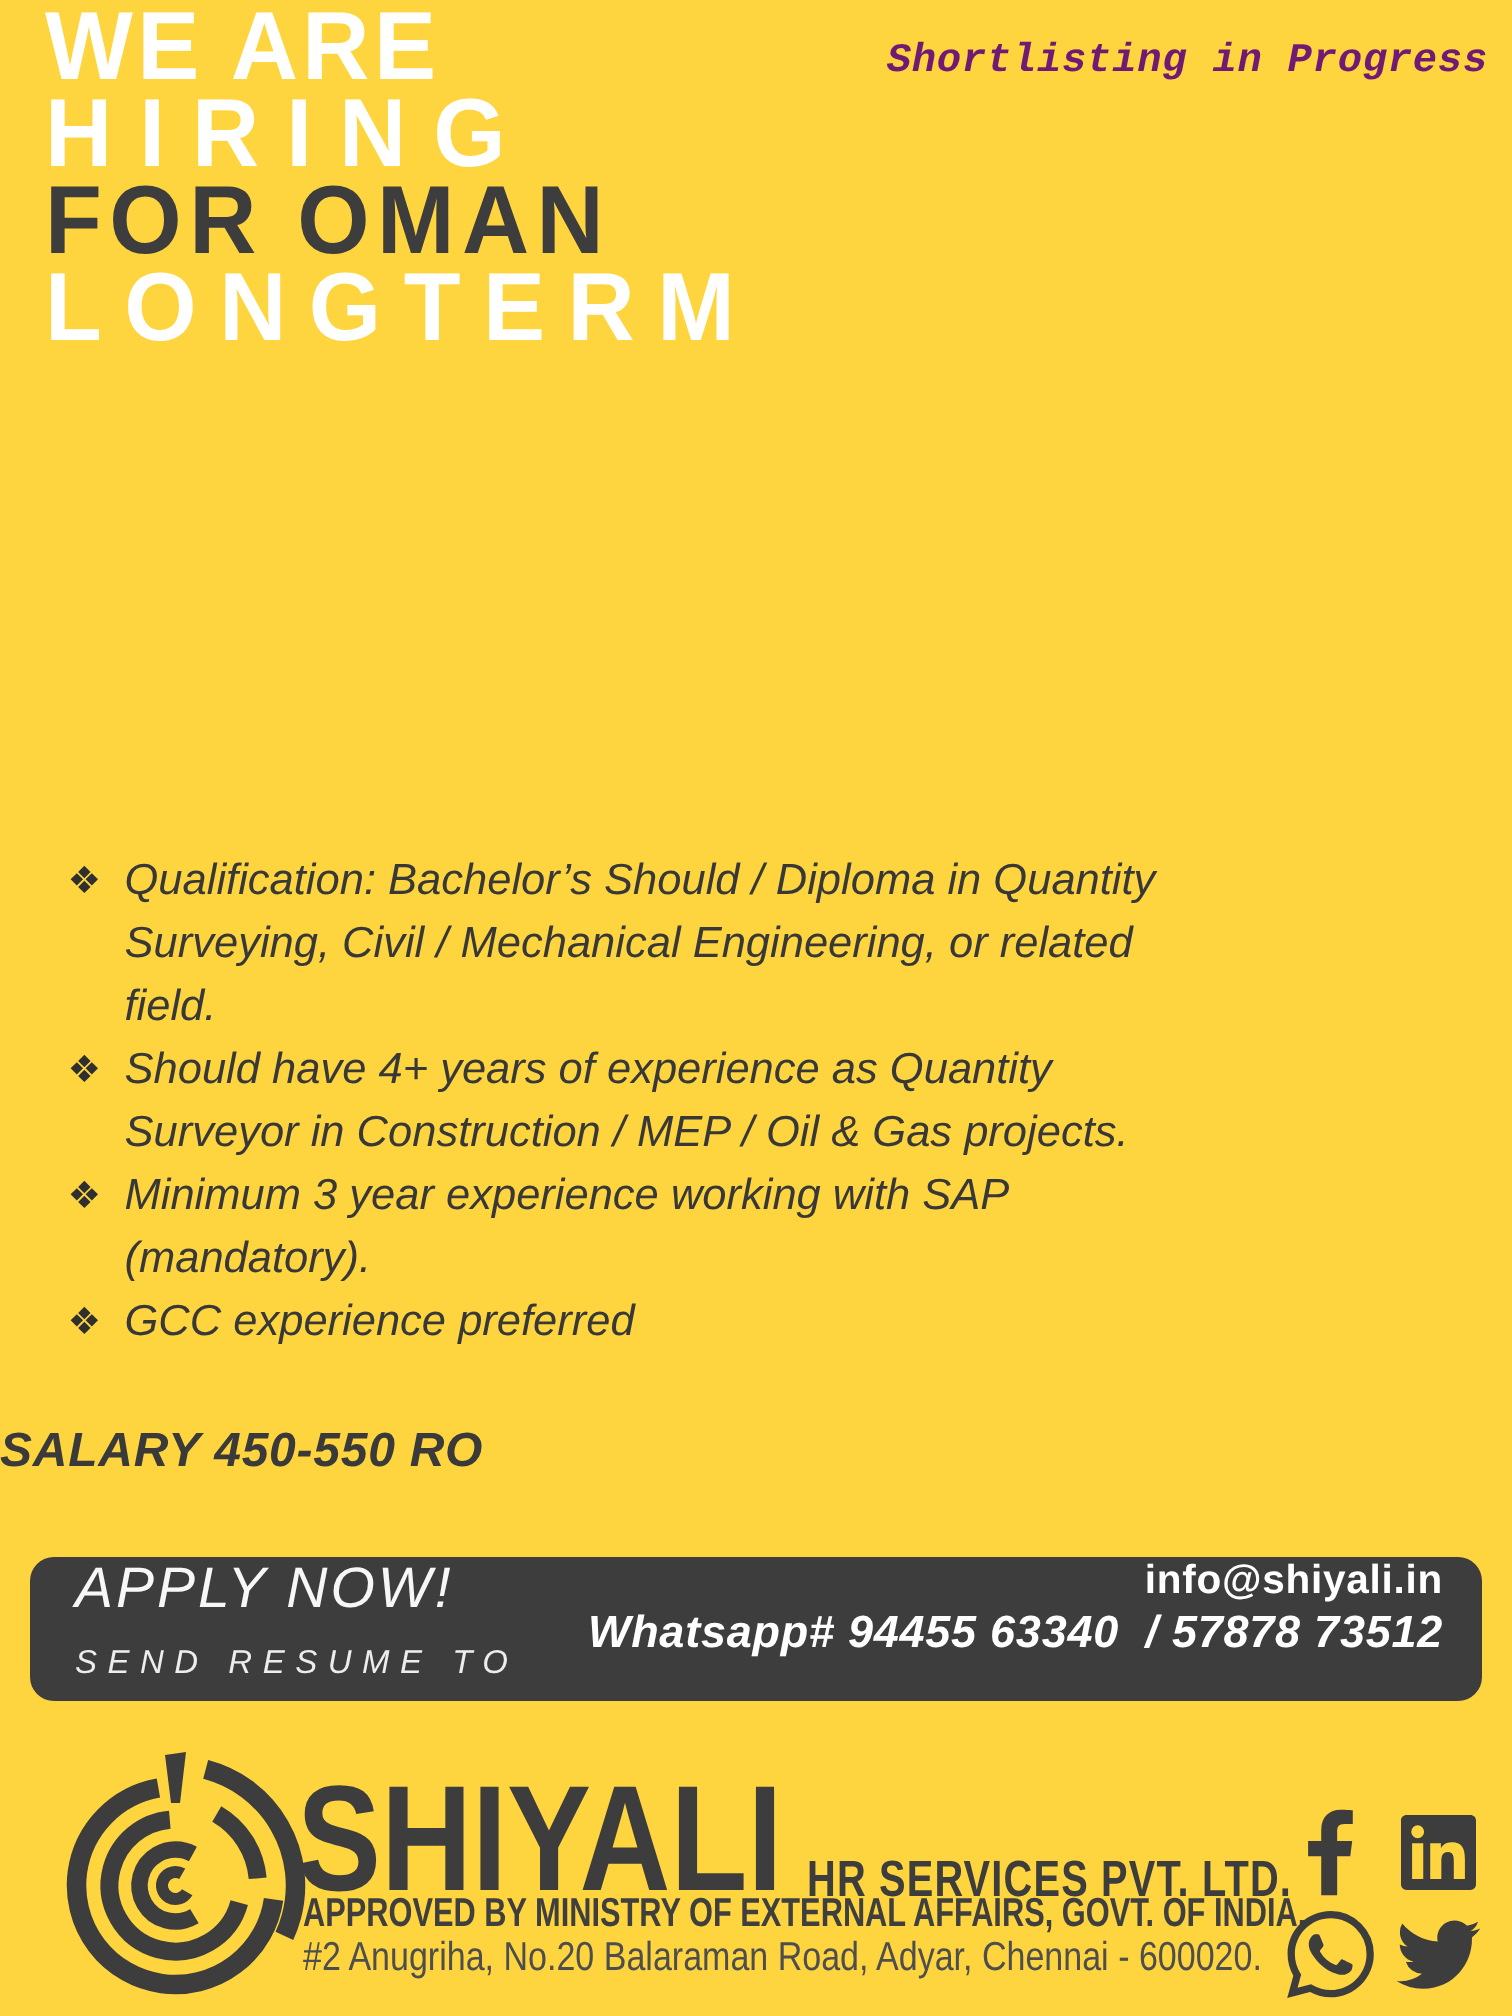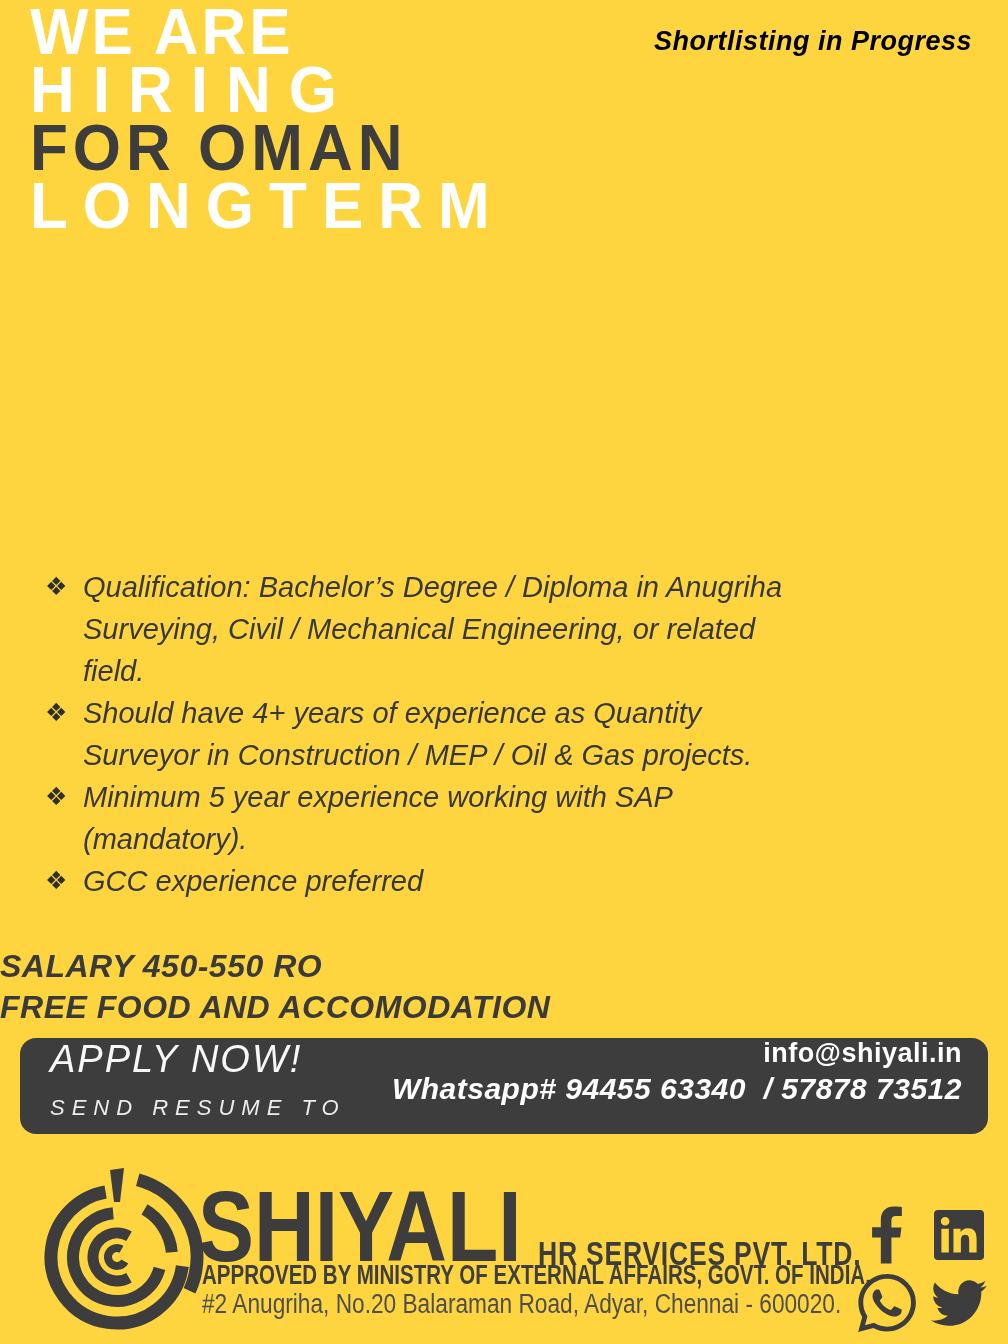--- a/index.html
+++ b/index.html
@@ -26,26 +26,27 @@
   }
   .title-line { display: block; transform: scaleY(1.04); transform-origin: left top; }
   .t-white { color: #FFFFFF; letter-spacing: 3px; }
   .t-dark  { color: #3D3D3D; letter-spacing: 5px; }
   .t-sp    { letter-spacing: 18px; }
   .t-sp2   { letter-spacing: 15px; }
 
   .badge {
     position: absolute;
     top: 26px;
-    right: 36px;
-    font-size: 27px;
-    font-weight: bold;
-    font-style: italic;
-    color: #000000;
-    letter-spacing: 0.5px;
+    right: 16px;
+    font-size: 27px;
+    font-weight: bold;
+    font-style: italic;
+    color: #701a75;
+    letter-spacing: 0.5px;
+    font-family: Liberation Mono, monospace;
   }
 
   
   .job-title {
     position: absolute;
     left: 42px;
     top: 502px;
     font-size: 36px;
     font-weight: bold;
     letter-spacing: 0.5px;
@@ -205,39 +206,38 @@
     <span class="title-line t-white t-sp">HIRING</span>
     <span class="title-line t-dark">FOR OMAN</span>
     <span class="title-line t-white t-sp2">LONGTERM</span>
   </div>
   <div class="badge">Shortlisting in Progress</div>
 
 
   <ul class="req-list">
     <li class="req-item">
       <span class="req-glyph">❖</span>
-      <span class="req-text">Qualification: Bachelor’s Degree / Diploma in Anugriha Surveying, Civil / Mechanical Engineering, or related field.</span>
+      <span class="req-text">Qualification: Bachelor’s Should / Diploma in Quantity Surveying, Civil / Mechanical Engineering, or related field.</span>
     </li>
     <li class="req-item">
       <span class="req-glyph">❖</span>
       <span class="req-text">Should have 4+ years of experience as Quantity Surveyor in Construction / MEP / Oil &amp; Gas projects.</span>
     </li>
     <li class="req-item">
       <span class="req-glyph">❖</span>
-      <span class="req-text">Minimum 5 year experience working with SAP (mandatory).</span>
+      <span class="req-text">Minimum 3 year experience working with SAP (mandatory).</span>
     </li>
     <li class="req-item">
       <span class="req-glyph">❖</span>
       <span class="req-text">GCC experience preferred</span>
     </li>
   </ul>
 
   <div class="salary-block">
     <div>SALARY 450-550 RO</div>
-    <div>FREE FOOD AND ACCOMODATION</div>
   </div>
 
   <div class="apply-bar">
     <div class="apply-left">
       <div class="apply-now">APPLY NOW!</div>
       <div class="send-resume">SEND RESUME TO</div>
     </div>
     <div class="apply-right">
       <div class="apply-email">info@shiyali.in</div>
       <div class="apply-whatsapp">Whatsapp# 94455 63340  / 57878 73512</div>

